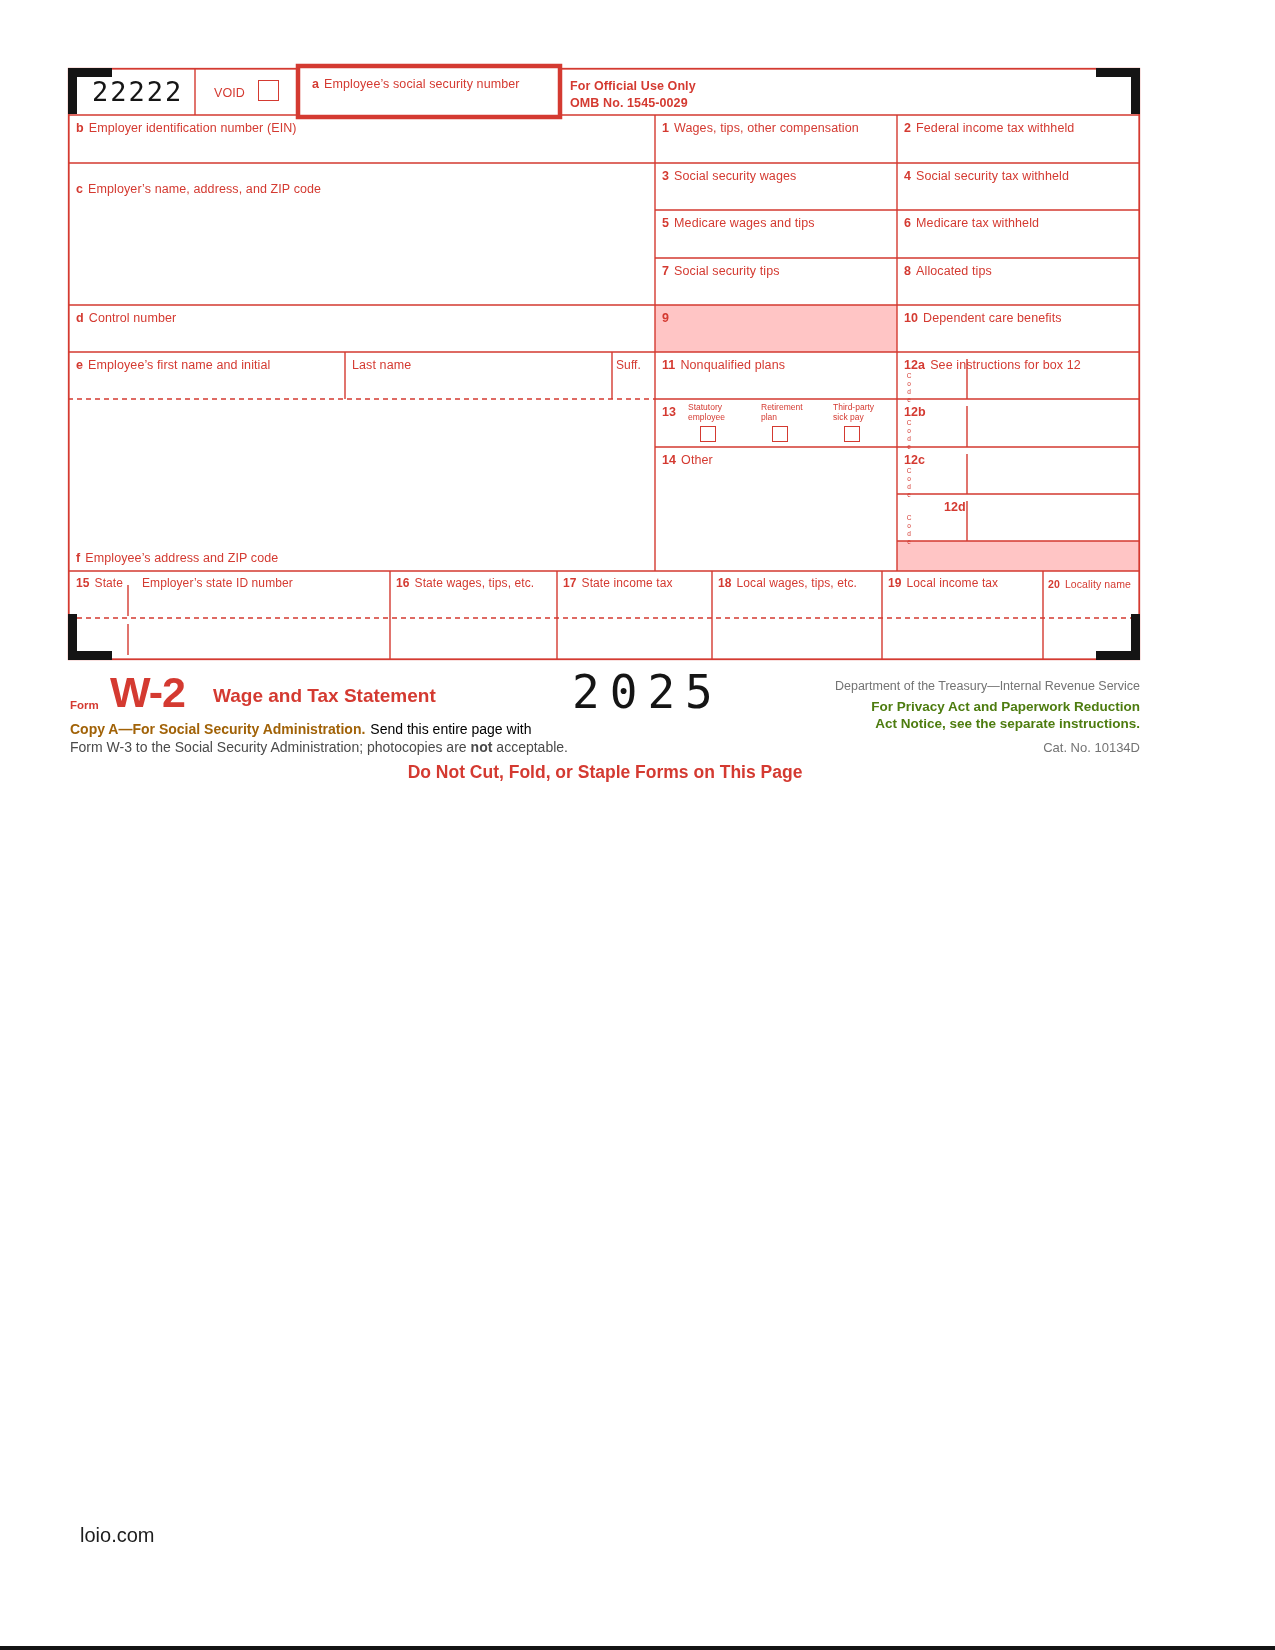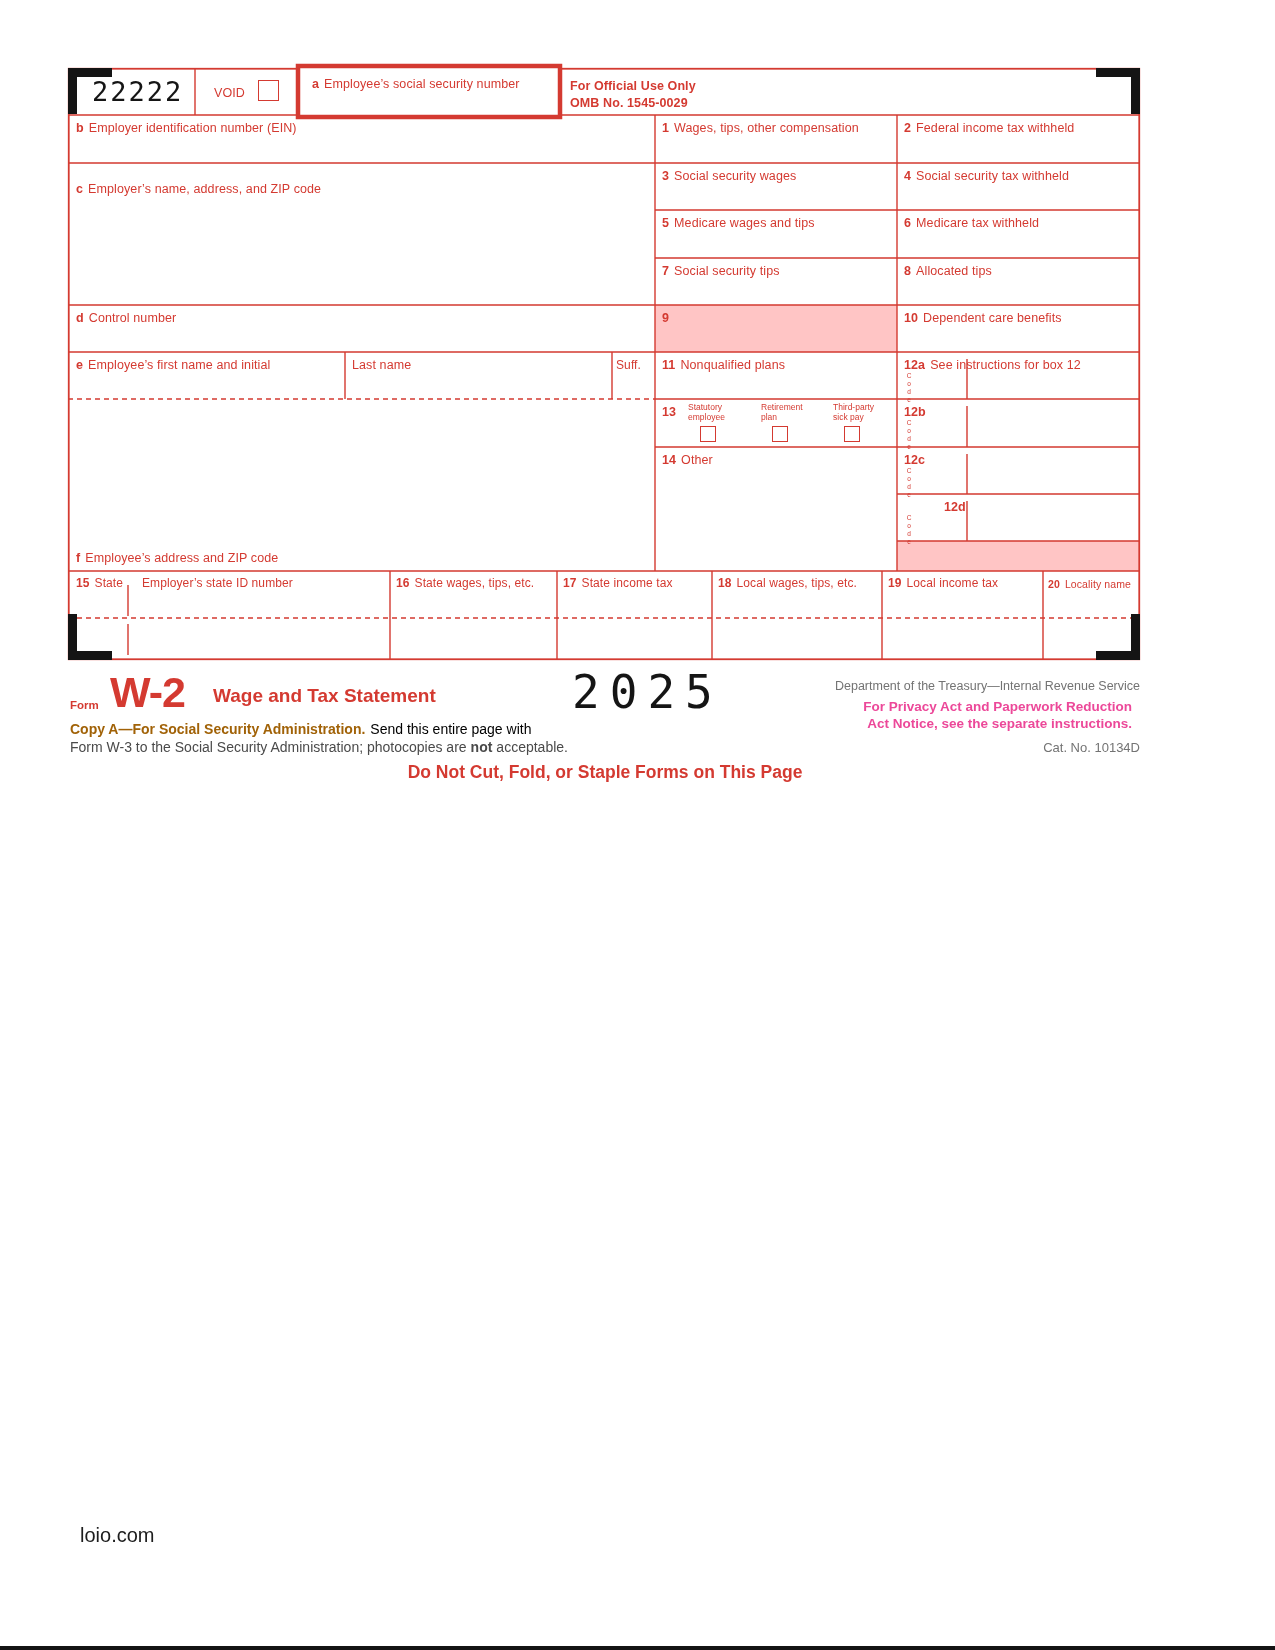--- a/index.html
+++ b/index.html
@@ -40,21 +40,21 @@
   .abs { position:absolute; }
   .gray { color:#737373; }
   .form-word { left:70px; top:699px; font-size:11.5px; font-weight:bold; color:#d43a31; }
   .form-number { left:110px; top:668px; font-size:43px; font-weight:bold; color:#d43a31; letter-spacing:-1px; }
   .form-title { left:213px; top:685px; font-size:19px; font-weight:bold; color:#d43a31; }
   .year {
     left:572px; top:665px; color:#151515;
     font-family:"DejaVu Sans Mono", monospace; font-size:46px; letter-spacing:10px;
   }
   .dept { right:135px; top:679px; font-size:12.5px; text-align:right; }
-  .privacy { right:143px; top:698px; font-size:13.5px; line-height:17px; font-weight:bold; color:#ec4899; text-align:right; }
+  .privacy { right:135px; top:698px; font-size:13.5px; line-height:17px; font-weight:bold; color:#4d7c0f; text-align:right; }
   .copy1 { left:70px; top:721px; font-size:14px; }
   .copy2 { left:70px; top:739px; font-size:14px; }
   .copy1 .boldr, .copy2 .boldr { font-weight:bold; color:#a16207; }
   .copy1 .rest { color:#000000; margin-left:5px; }
   .copy2 .rest { color:#4a4a4a; }
   .copy2 .notb { font-weight:bold; color:#4a4a4a; margin:0 4px; }
   .catno { right:135px; top:740px; font-size:13px; }
   .warning { left:0; top:762px; width:1210px; text-align:center; font-size:17.5px; font-weight:bold; color:#d43a31; }
 
   .watermark { position:absolute; left:80px; top:1524px; font-size:20px; color:#1d1d1d; }

